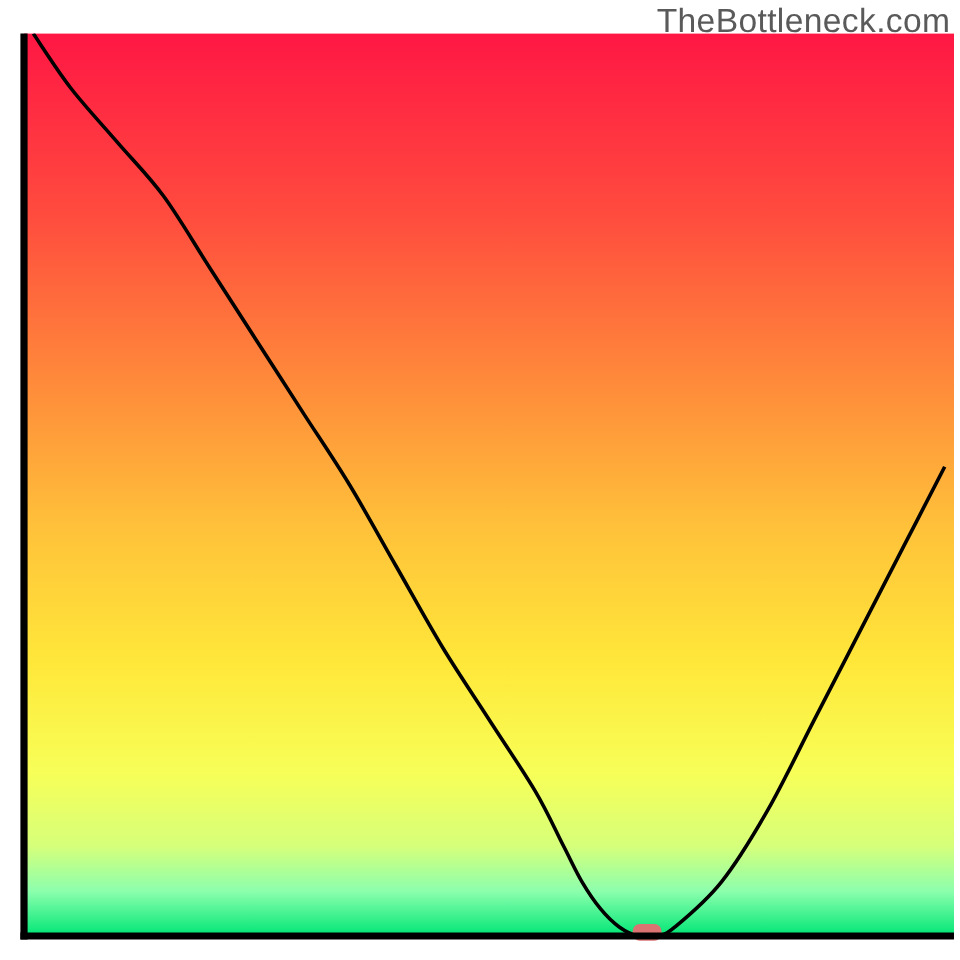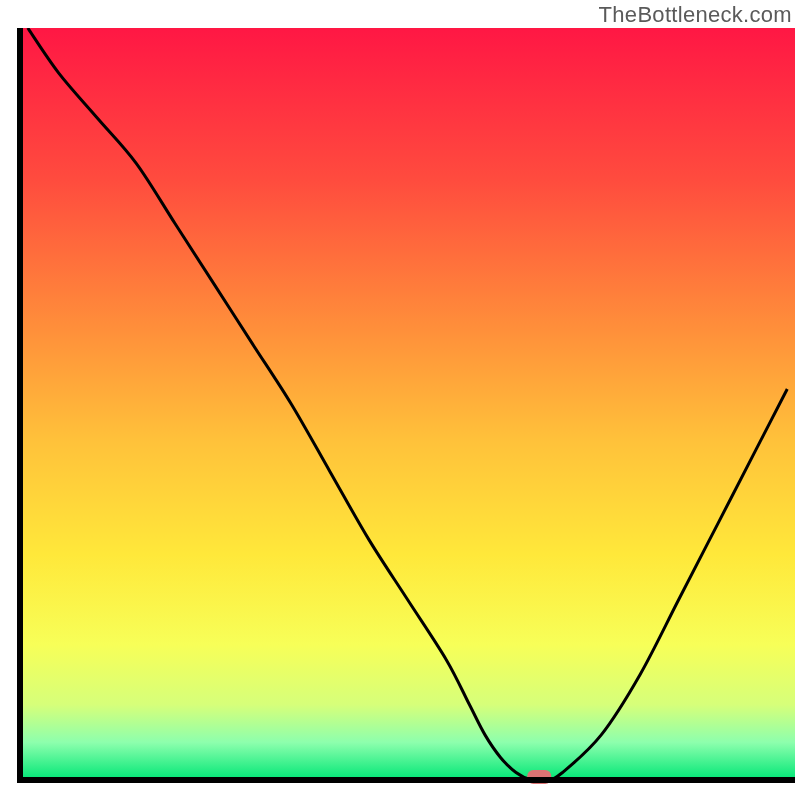--- a/index.html
+++ b/index.html
@@ -14,21 +14,21 @@
     position: relative;
     width: 800px;
     height: 800px;
     box-sizing: border-box;
   }
   .watermark {
     position: absolute;
     top: 2px;
     right: 8px;
     color: #5a5a5a;
-    font-size: 22px;
+    font-size: 28px;
     font-weight: 400;
     letter-spacing: 0.3px;
     z-index: 10;
   }
   svg {
     display: block;
   }
 </style>
 </head>
 <body>

